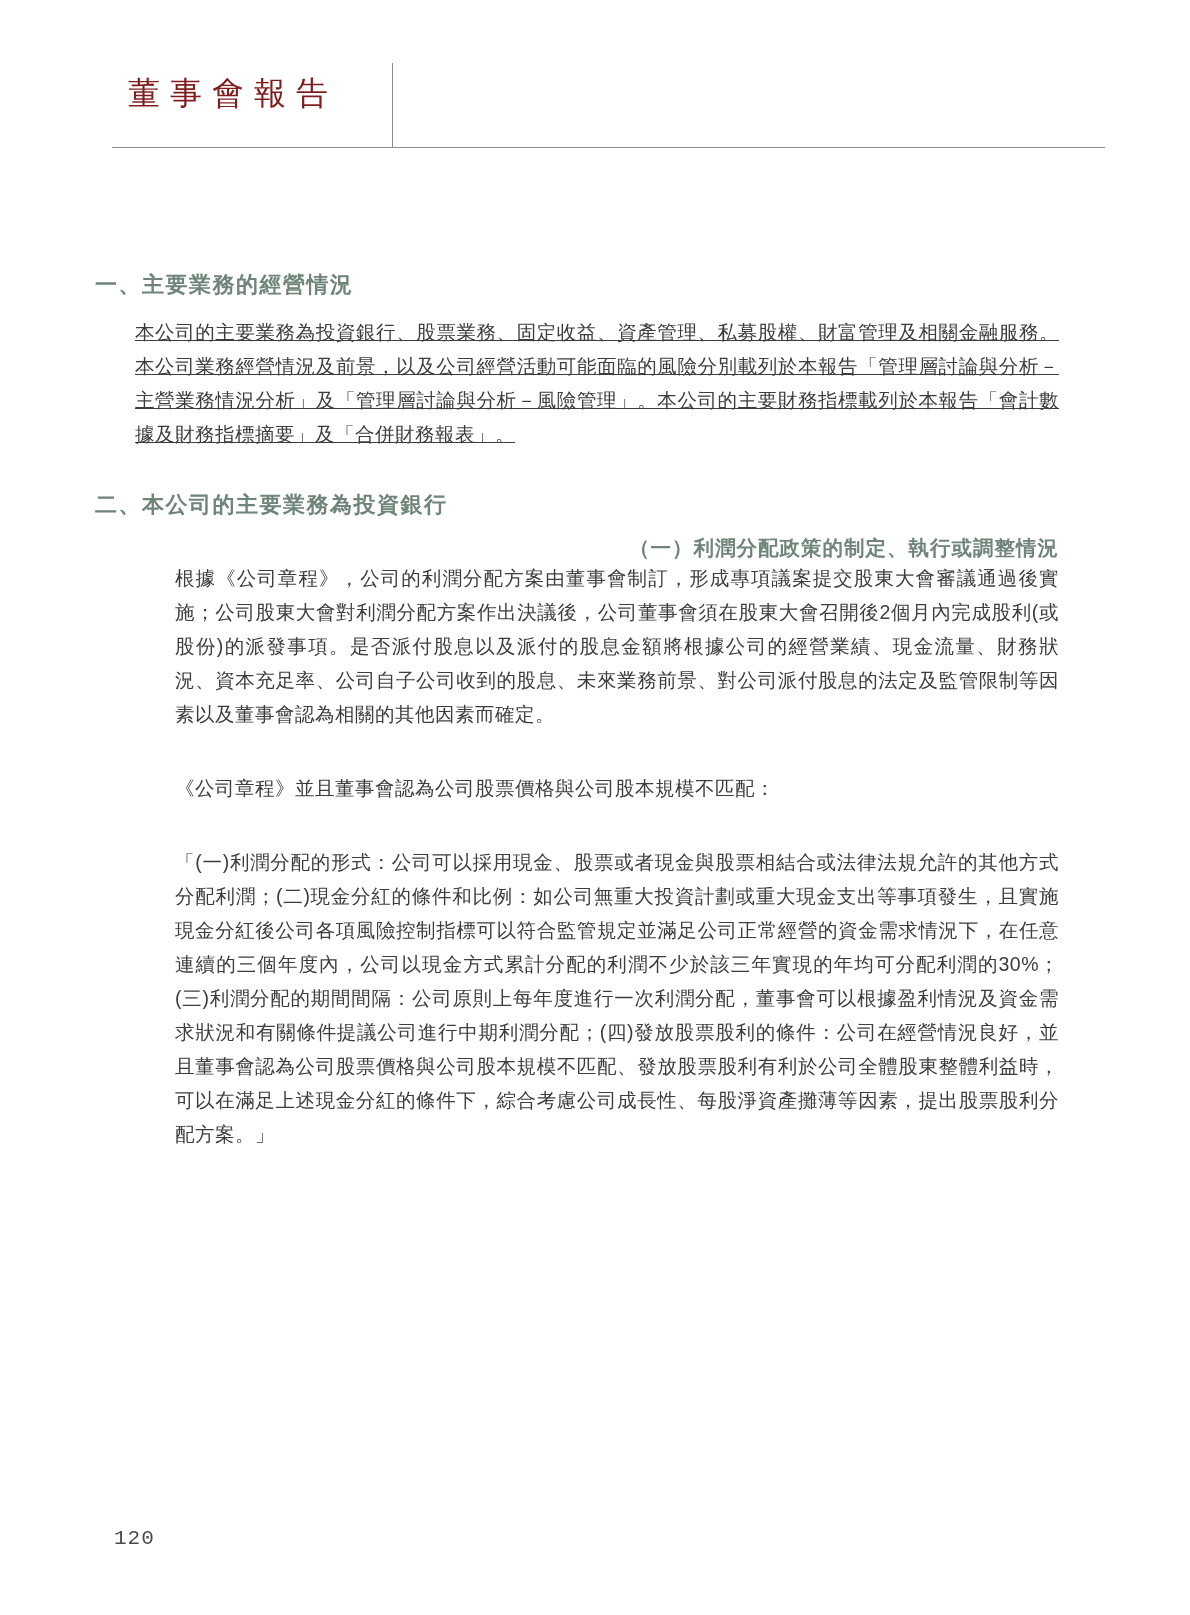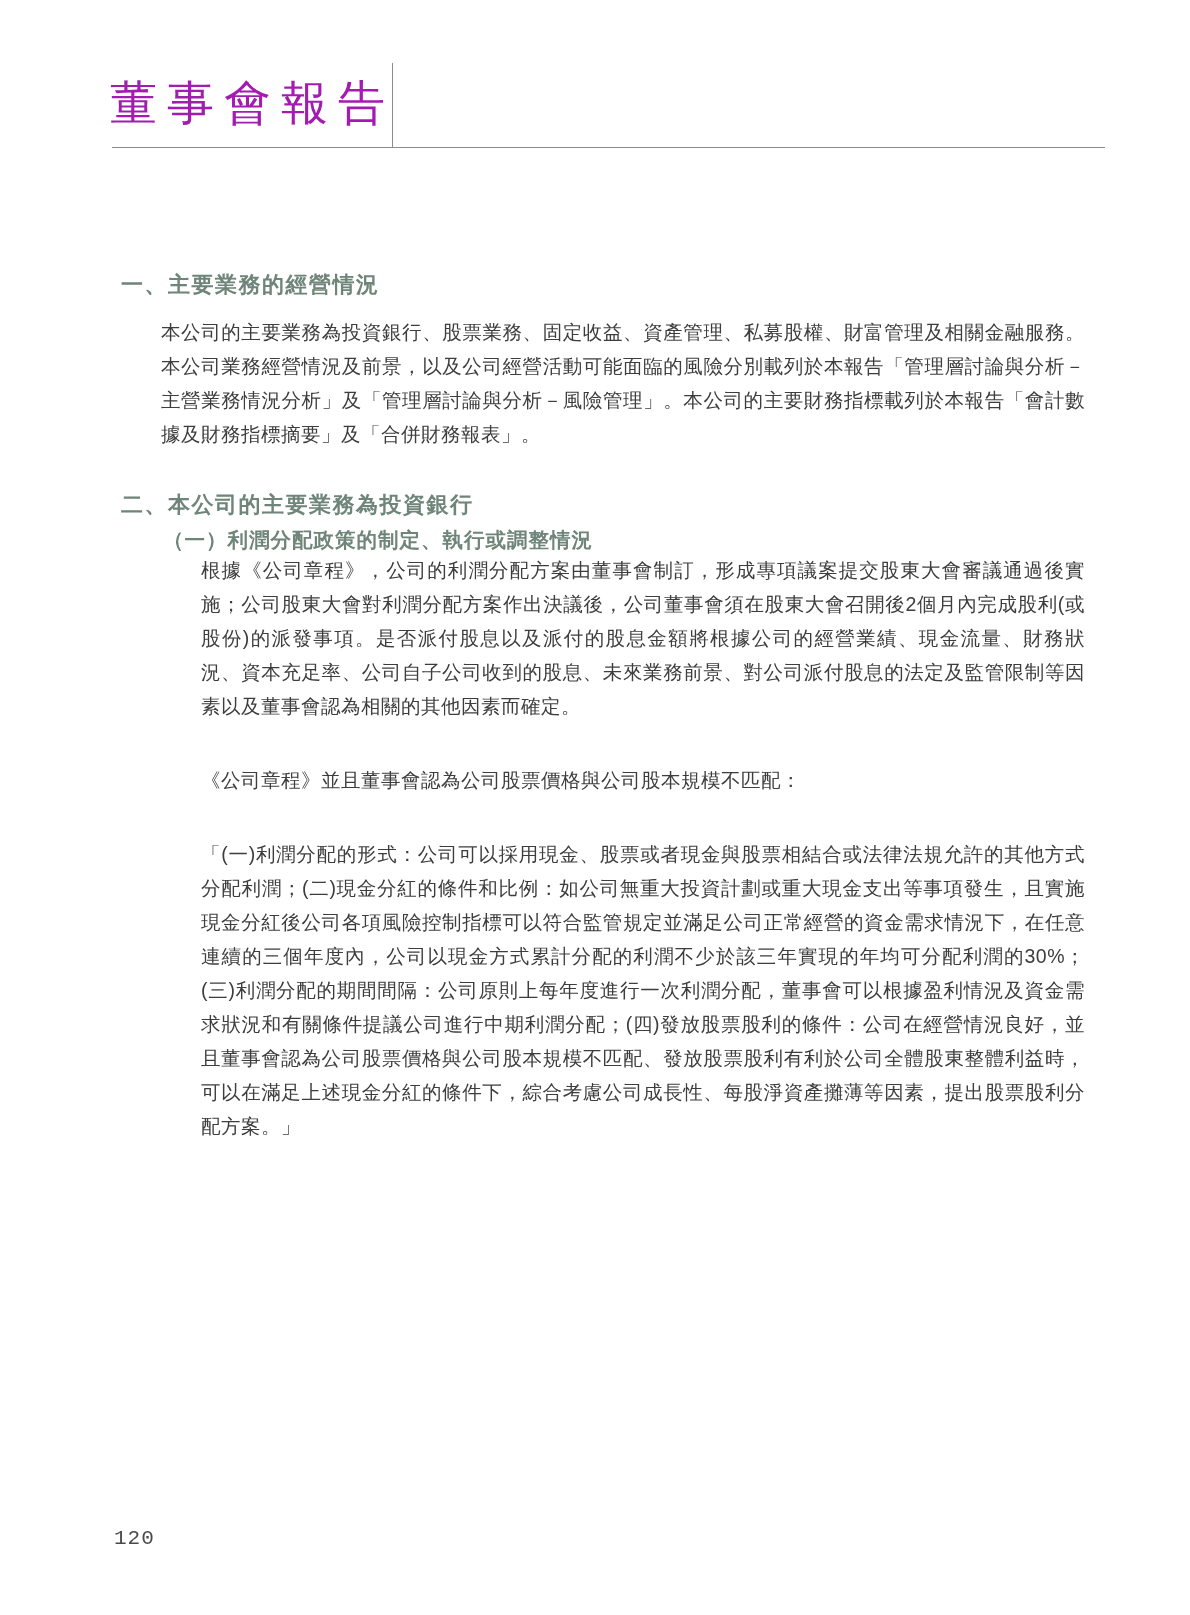--- a/index.html
+++ b/index.html
@@ -9,27 +9,27 @@
     width: 1190px;
     height: 1615px;
     margin: 0 auto;
     background: #ffffff;
     font-family: "Liberation Sans", sans-serif;
     overflow: hidden;
   }
   
   .doc-title {
     position: absolute;
-    left: 110px;
+    left: 128px;
     top: 72px;
     font-family: "Liberation Serif", serif;
-    font-size: 47px;
+    font-size: 32px;
     font-weight: normal;
     letter-spacing: 10px;
-    color: #a21caf;
+    color: #7f1d1d;
     white-space: nowrap;
   }
   .header-vline {
     position: absolute;
     left: 392px;
     top: 63px;
     width: 1px;
     height: 84px;
     background: #8c8c8c;
   }
@@ -37,50 +37,51 @@
     position: absolute;
     left: 112px;
     top: 147px;
     width: 993px;
     height: 1px;
     background: #8c8c8c;
   }
   
   .content {
     position: absolute;
-    left: 121px;
+    left: 95px;
     top: 271px;
     width: 964px;
     color: #3b3b3b;
   }
   h2.sec-heading {
     font-size: 22px;
     font-weight: bold;
     color: #6f8579;
     letter-spacing: 1.5px;
     line-height: 28px;
   }
   h3.sub-heading {
     font-size: 20.5px;
     font-weight: bold;
     color: #6f8579;
     letter-spacing: 1px;
     line-height: 26px;
     margin-left: 42px;
-    margin-top: 8px;
+    margin-top: 16px;
+    text-align: right;
   }
   p.body-para {
     font-size: 19.5px;
     line-height: 34px;
     text-align: justify;
     text-justify: inter-ideograph;
     color: #3d3d3d;
     letter-spacing: 0.5px;
   }
-  .s1-para  { margin-left: 40px; width: 924px; margin-top: 16px; }
+  .s1-para  { margin-left: 40px; width: 924px; margin-top: 16px; text-decoration: underline; }
   .sec2     { margin-top: 40px; }
   .sub-para { margin-left: 80px; width: 884px; }
   .sub-para.first  { }
   .sub-para.spaced { margin-top: 40px; }
   
   .page-number {
     position: absolute;
     left: 114px;
     top: 1527px;
     font-family: Liberation Mono, monospace;

